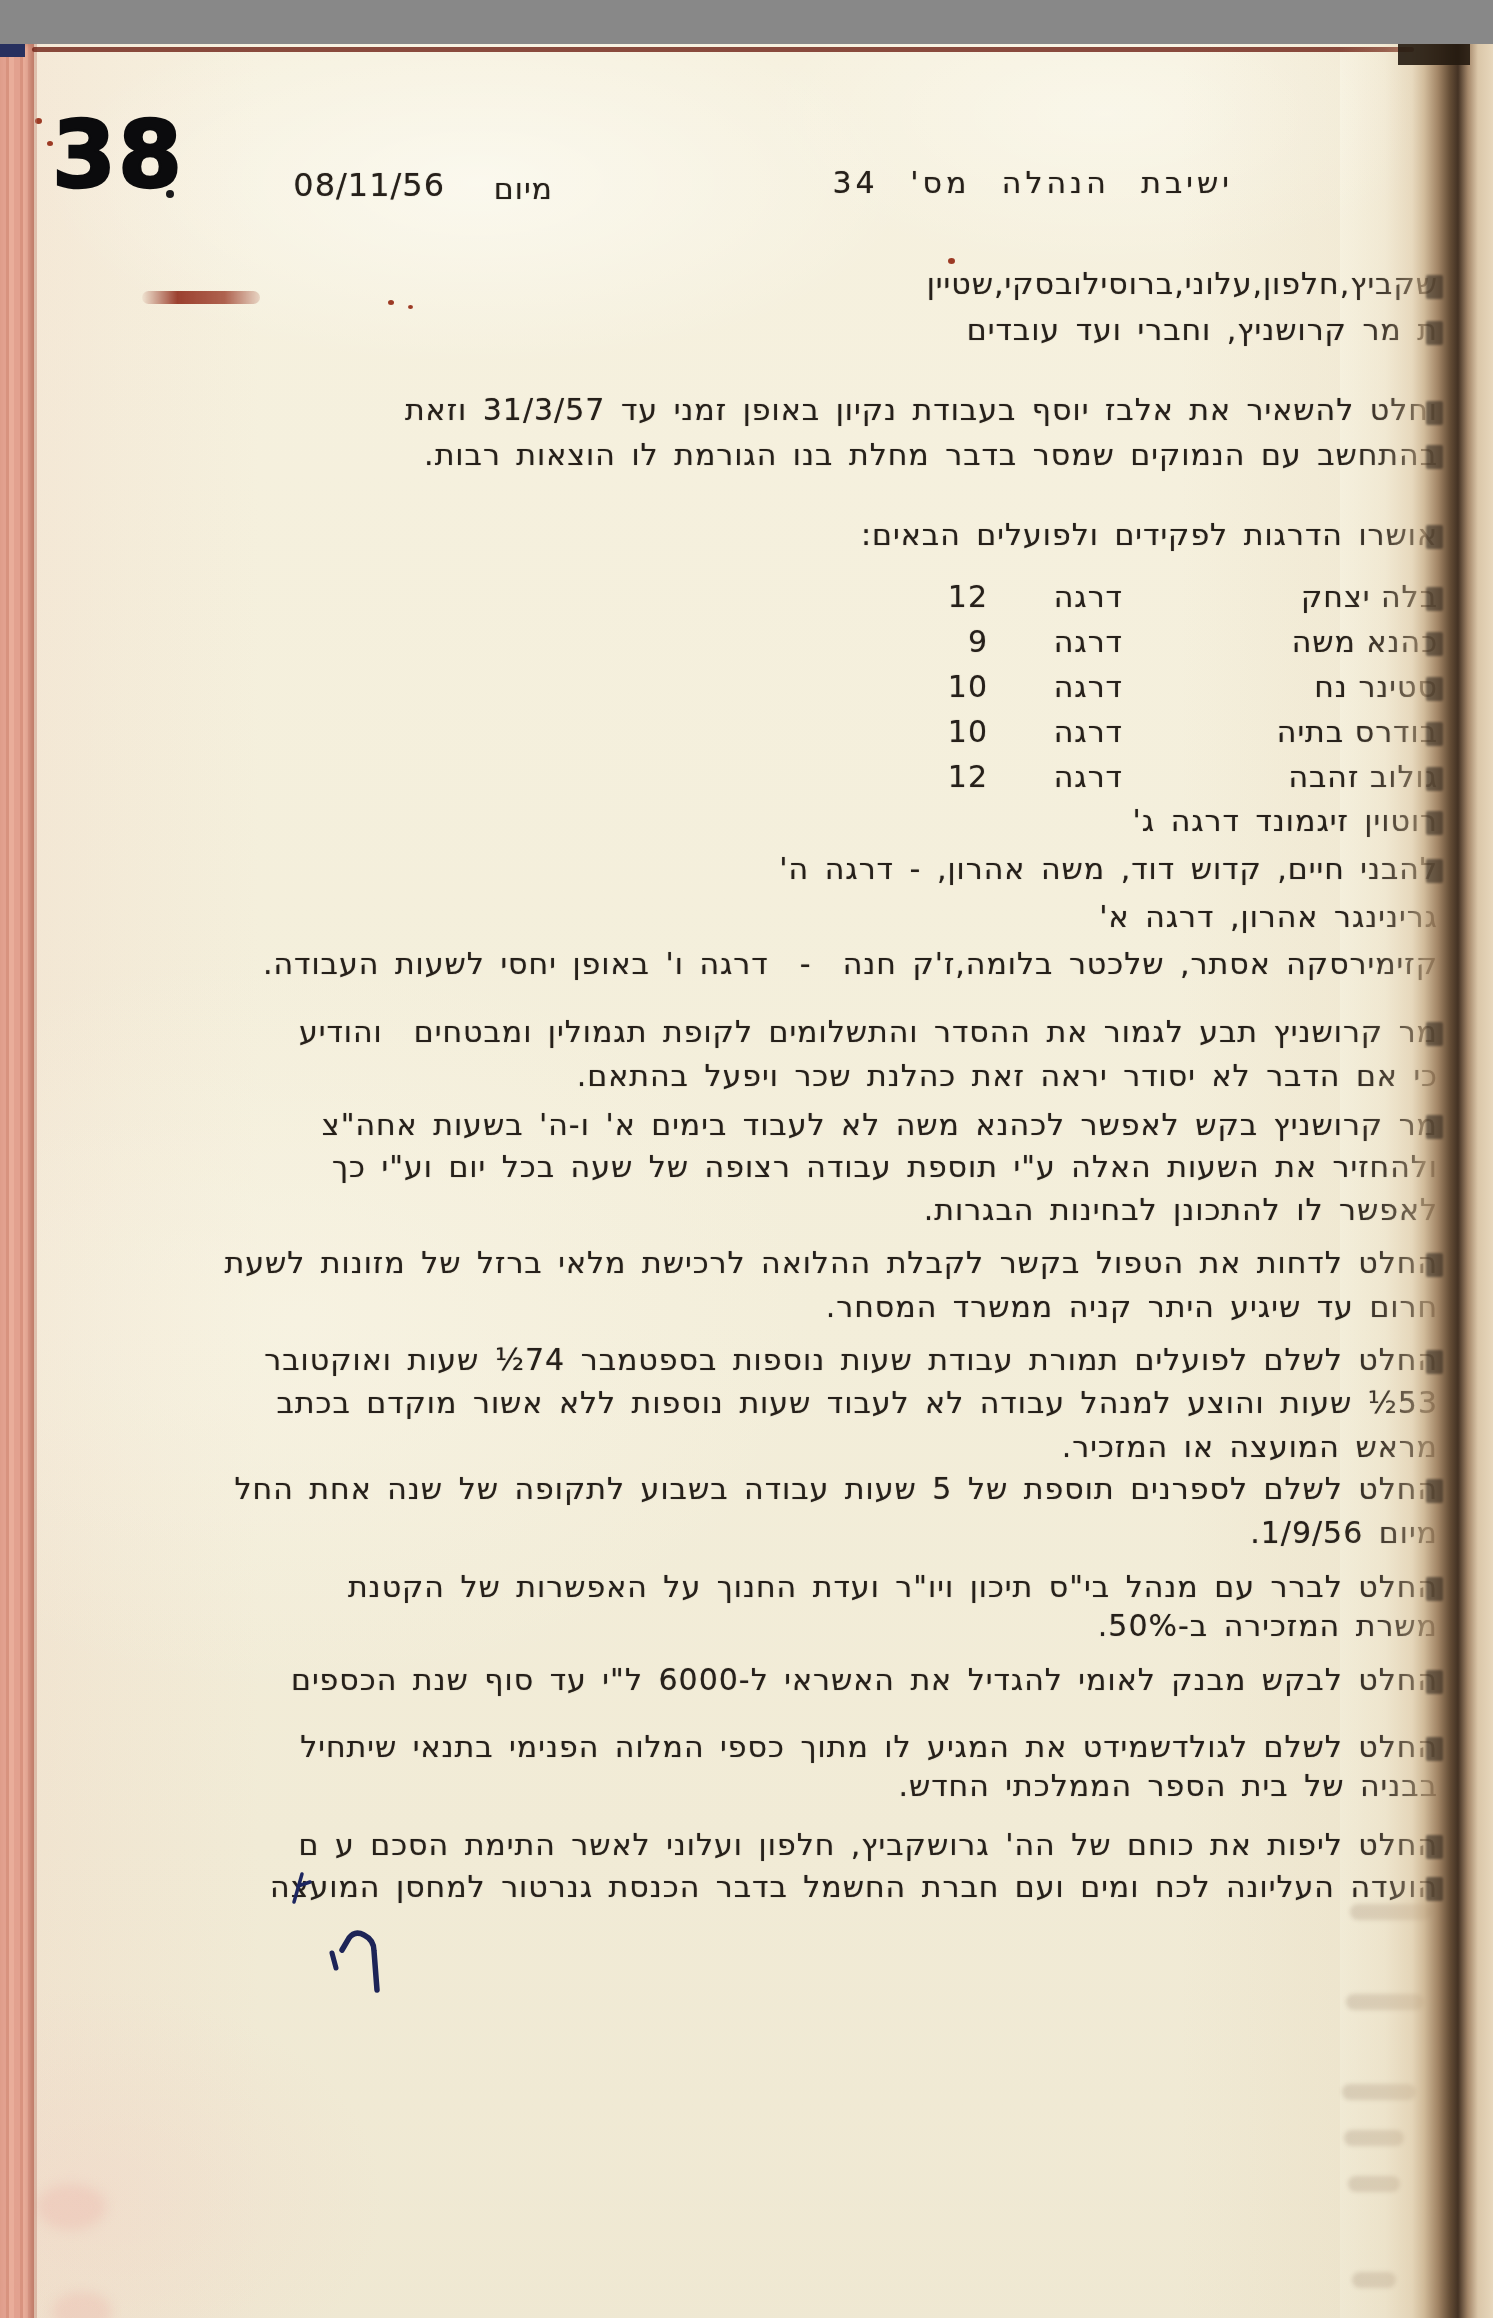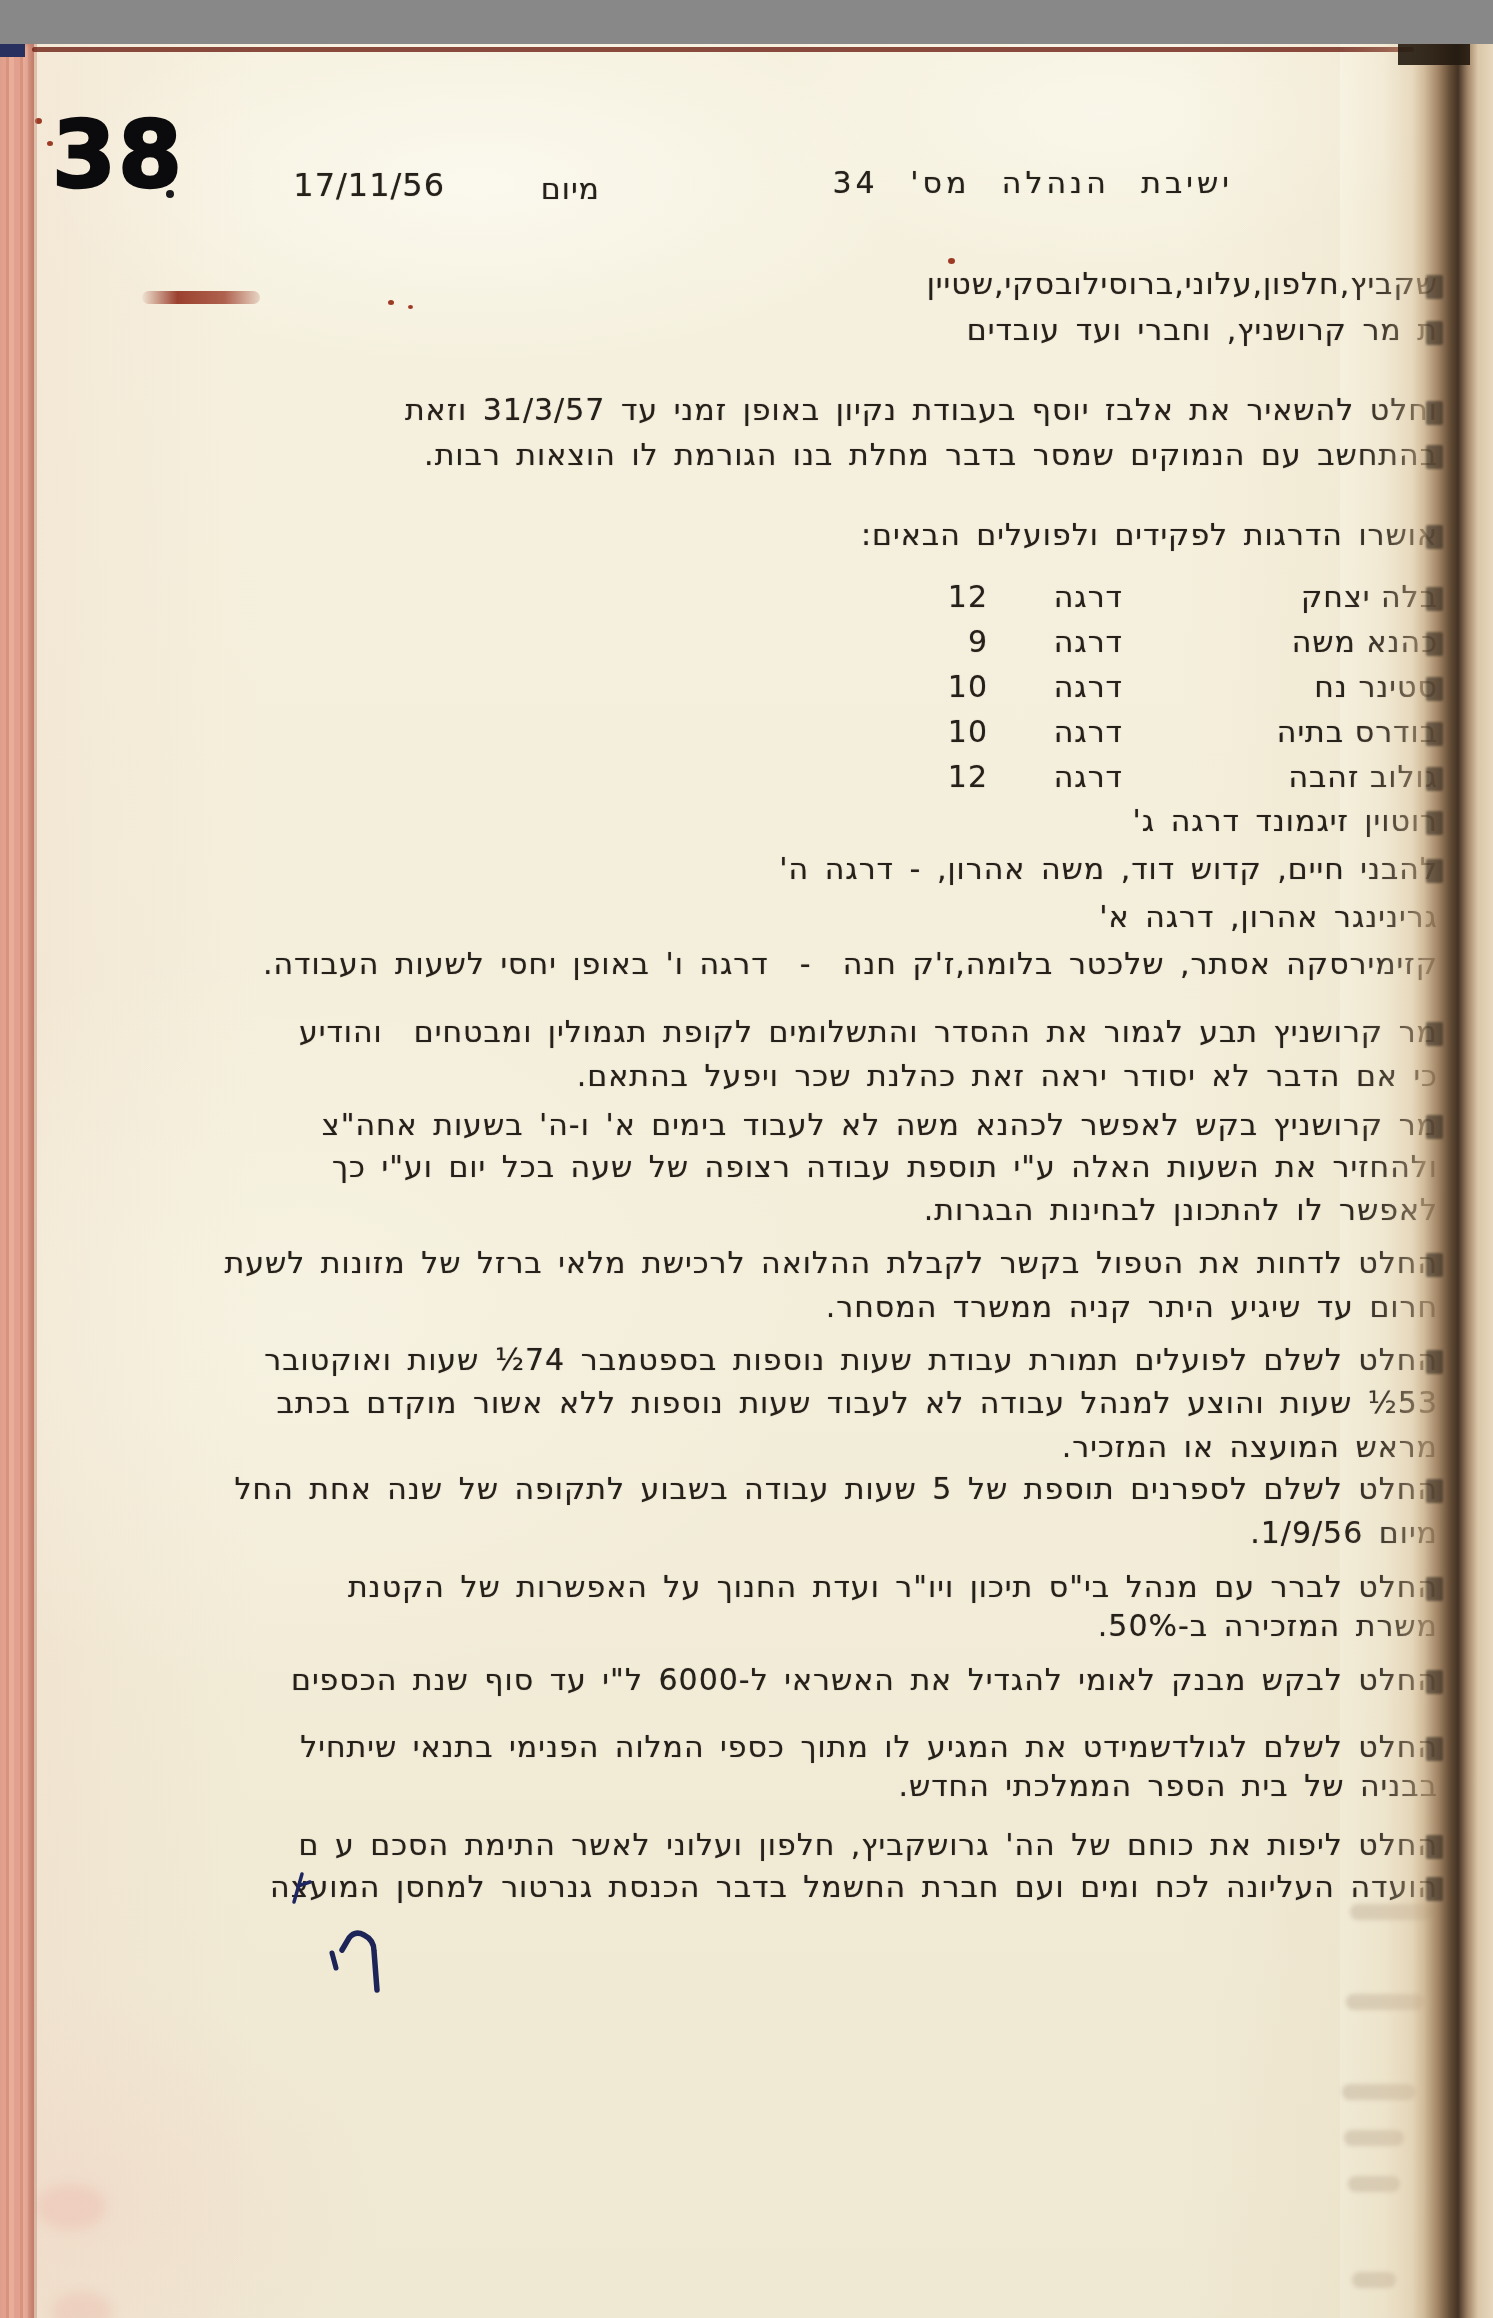--- a/index.html
+++ b/index.html
@@ -66,22 +66,22 @@
   <div class="left-strip"></div>
   <div class="left-seam"></div>
   <div class="top-line"></div>
   <div class="corner-navy"></div>
   <div class="right-pre"></div>
 
   <div class="big38">38</div>
   <div class="big38-dot"></div>
 
   <div class="tline hdr-title" style="right:260px;top:120px;">ישיבת הנהלה מס' 34</div>
-  <div class="tline" style="right:893px;top:126px;">מיום</div>
-  <div class="tline" style="right:1048px;top:122px;font-size:32px;">17/11/56</div>
+  <div class="tline" style="right:940px;top:126px;">מיום</div>
+  <div class="tline" style="right:1048px;top:122px;font-size:32px;">08/11/56</div>
 
   <div class="tline" style="top:221px;">שקביץ,חלפון,עלוני,ברוסילובסקי,שטיין</div>
   <div class="tline" style="top:267px;">ת מר קרושניץ, וחברי ועד עובדים</div>
 
   <div class="tline" style="top:347px;">וחלט להשאיר את אלבז יוסף בעבודת נקיון באופן זמני עד 31/3/57 וזאת</div>
   <div class="tline" style="top:392px;">בהתחשב עם הנמוקים שמסר בדבר מחלת בנו הגורמת לו הוצאות רבות.</div>
 
   <div class="tline" style="top:472px;">אושרו הדרגות לפקידים ולפועלים הבאים:</div>
 
   <div class="grade-row" style="top:534px;">

